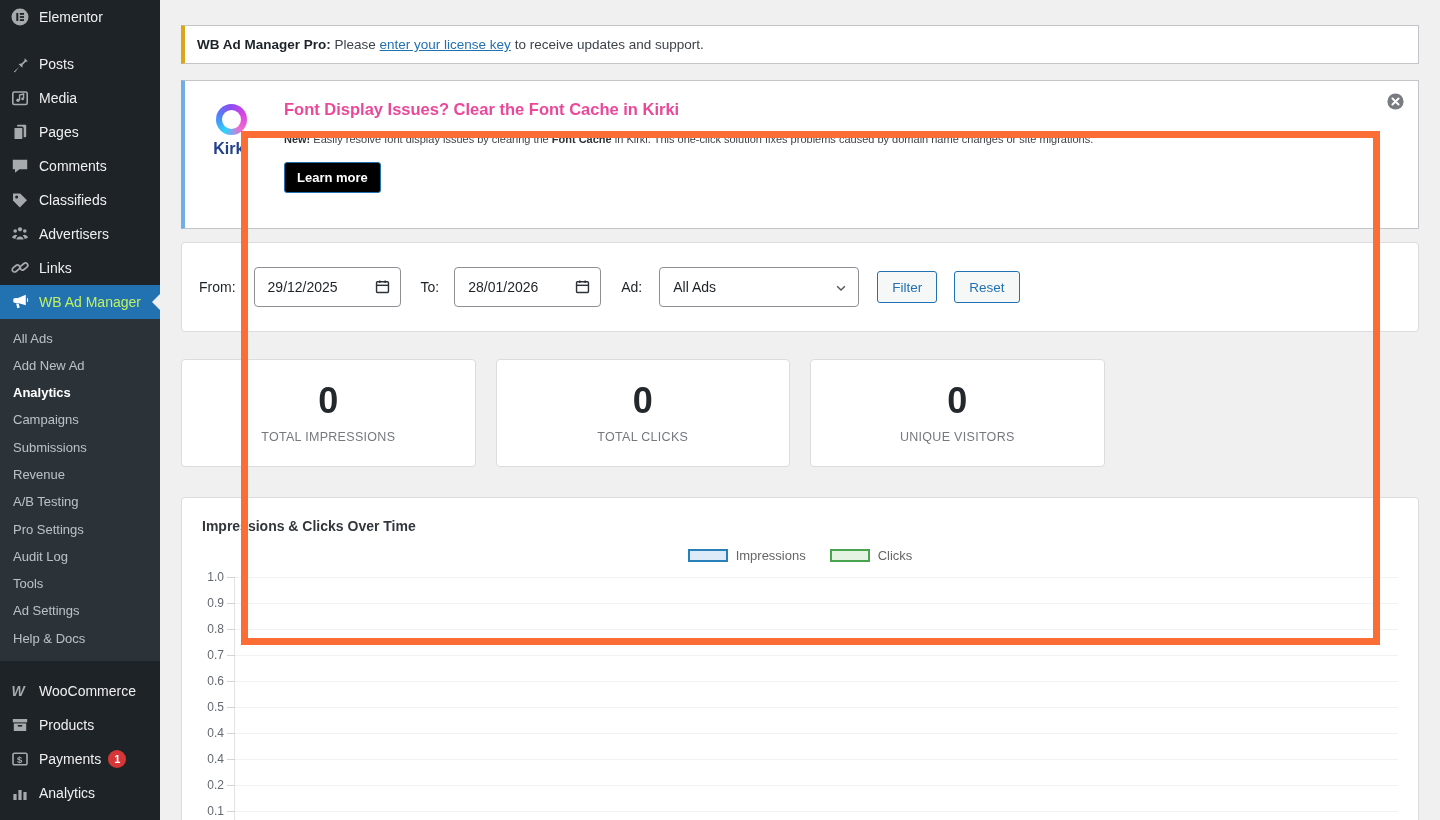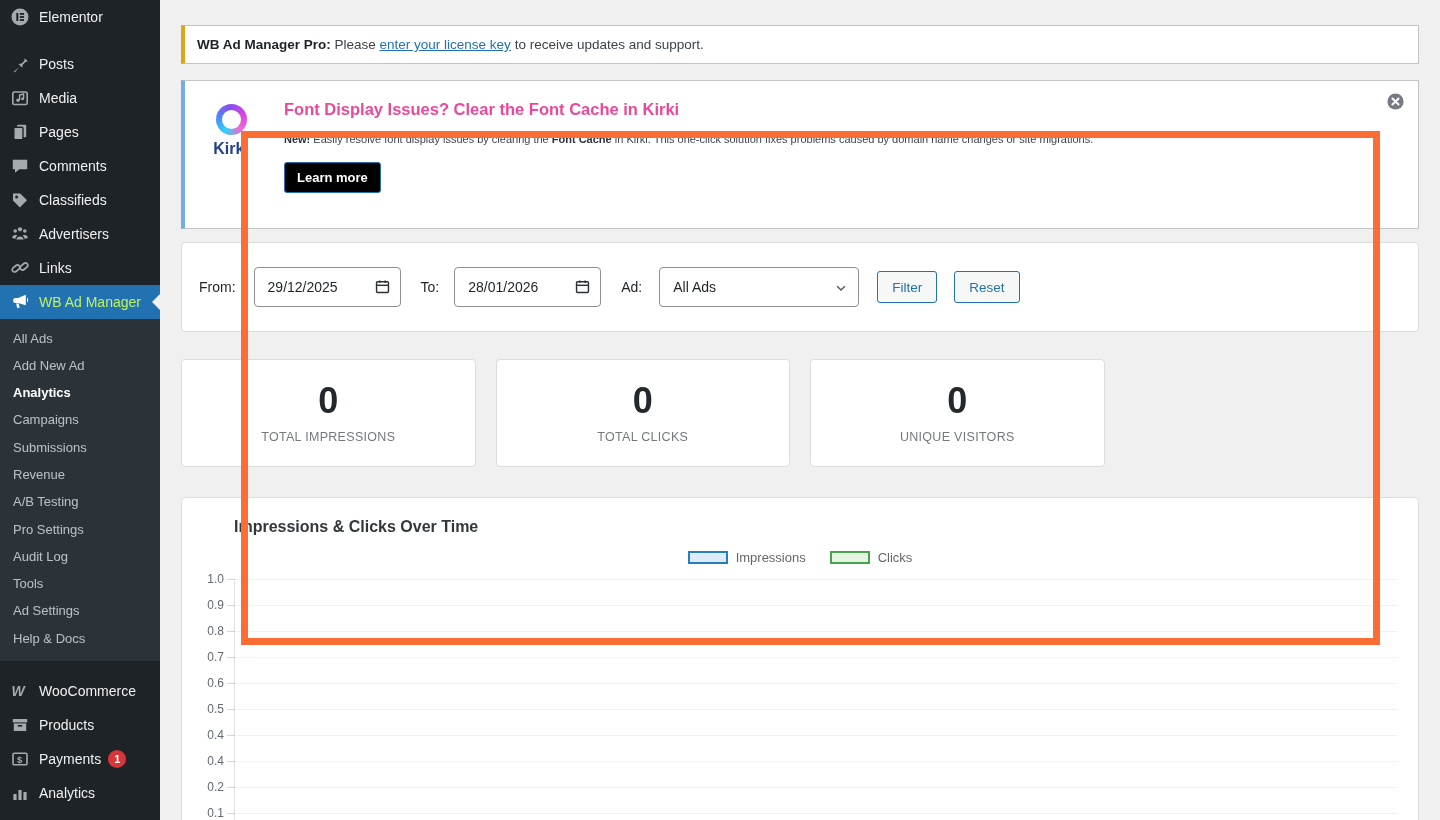--- a/index.html
+++ b/index.html
@@ -101,21 +101,21 @@
     background:#fff; border:1px solid #dcdcde; border-radius:4px; height:108px;
     display:flex; flex-direction:column; align-items:center; justify-content:center;
   }
   .stat-value { font-size:36px; font-weight:bold; color:#23282d; line-height:1; }
   .stat-label { margin-top:11px; font-size:12.5px; color:#75797e; letter-spacing:.3px; }
 
   .chart-card {
     margin-top:30px; background:#fff; border:1px solid #dcdcde; border-radius:4px;
     height:420px; padding:20px; position:relative;
   }
-  .chart-title { font-size:16px; font-weight:600; color:#32373c;margin-left:32px; }
+  .chart-title { font-size:14px; font-weight:600; color:#32373c; }
   .legend { margin-top:14px; height:15px; display:flex; justify-content:center; align-items:center; gap:24px; }
   .legend-item { display:flex; align-items:center; }
   .legend-box { width:40px; height:13px; border-style:solid; border-width:2px; }
   .legend-label { margin-left:8px; font-size:13px; color:#666; }
   .plot { position:relative; margin-top:14px; height:300px; }
   .vaxis { position:absolute; left:32px; top:0; height:261px; border-left:1px solid #e2e2e2; }
   .tline { position:absolute; left:33px; right:0; border-top:1px solid #f1f2f3; }
   .tmk  { position:absolute; left:25px; width:8px; border-top:1px solid #d4d4d4; }
   .tlbl { position:absolute; left:0; width:22px; text-align:right; transform:translateY(-50%);
           font-size:12px; color:#646970; }

